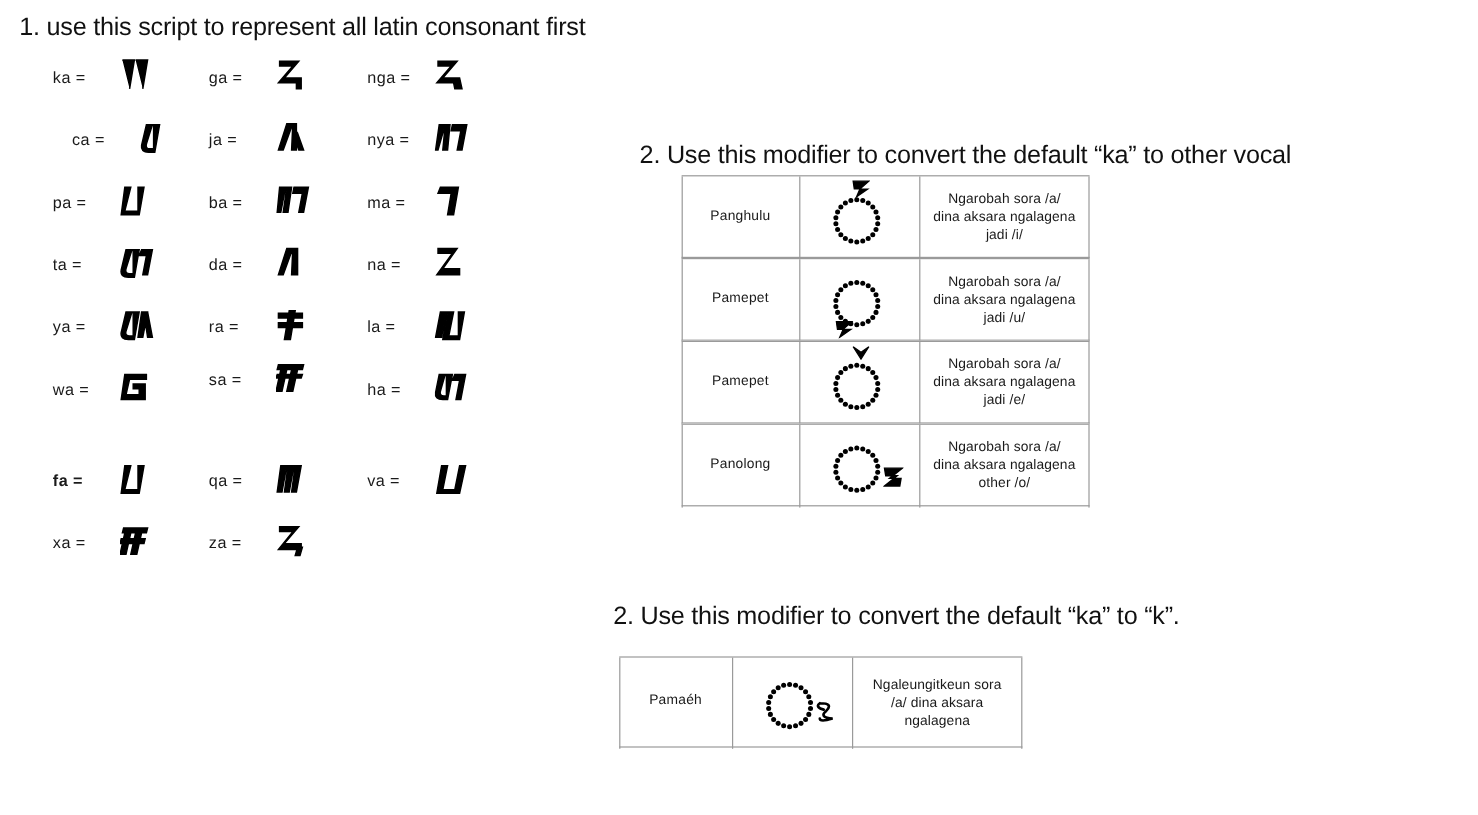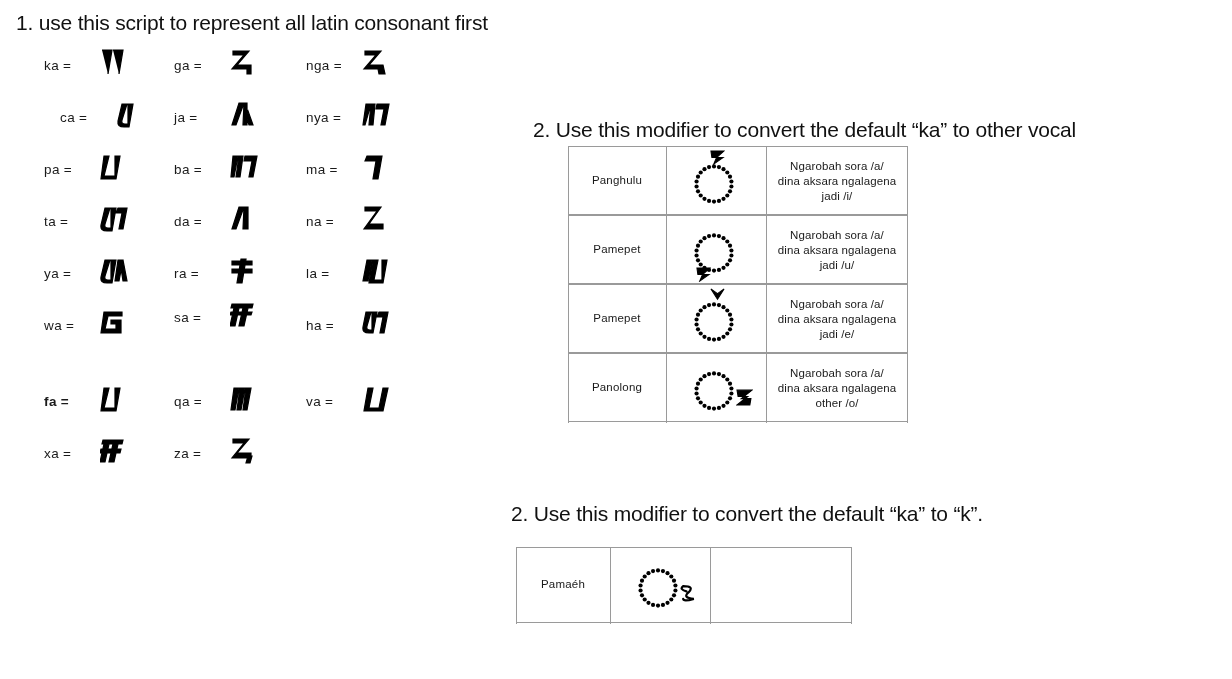--- a/index.html
+++ b/index.html
@@ -408,14 +408,19 @@
             <circle cx="5.45" cy="13.35" r="1.9" fill="#000"></circle>
             <circle cx="7.91" cy="9.52" r="1.9" fill="#000"></circle>
             <circle cx="11.35" cy="6.54" r="1.9" fill="#000"></circle>
             <circle cx="15.49" cy="4.65" r="1.9" fill="#000"></circle>
           </svg>
           <svg width="17" height="19" viewBox="0 0 16 16" style="position: absolute; left: 70px; top: 26px;">
             <path d="M3 1 Q14 1 8 7 Q2 12 13 13 Q3 16 3 13 M3 1 Q-1 4 6 6" fill="none" stroke="#000" stroke-width="2.1" stroke-linejoin="miter" stroke-linecap="round"></path>
           </svg>
         </div>
       </div>
+      <div class="m-desc" style="left: 194px; width: 142px; top: 15.5px;">
+        <div>Ngaleungitkeun sora</div>
+        <div>/a/ dina aksara</div>
+        <div>ngalagena</div>
+      </div>
     </div>
   </div>
 
 </body></html>

